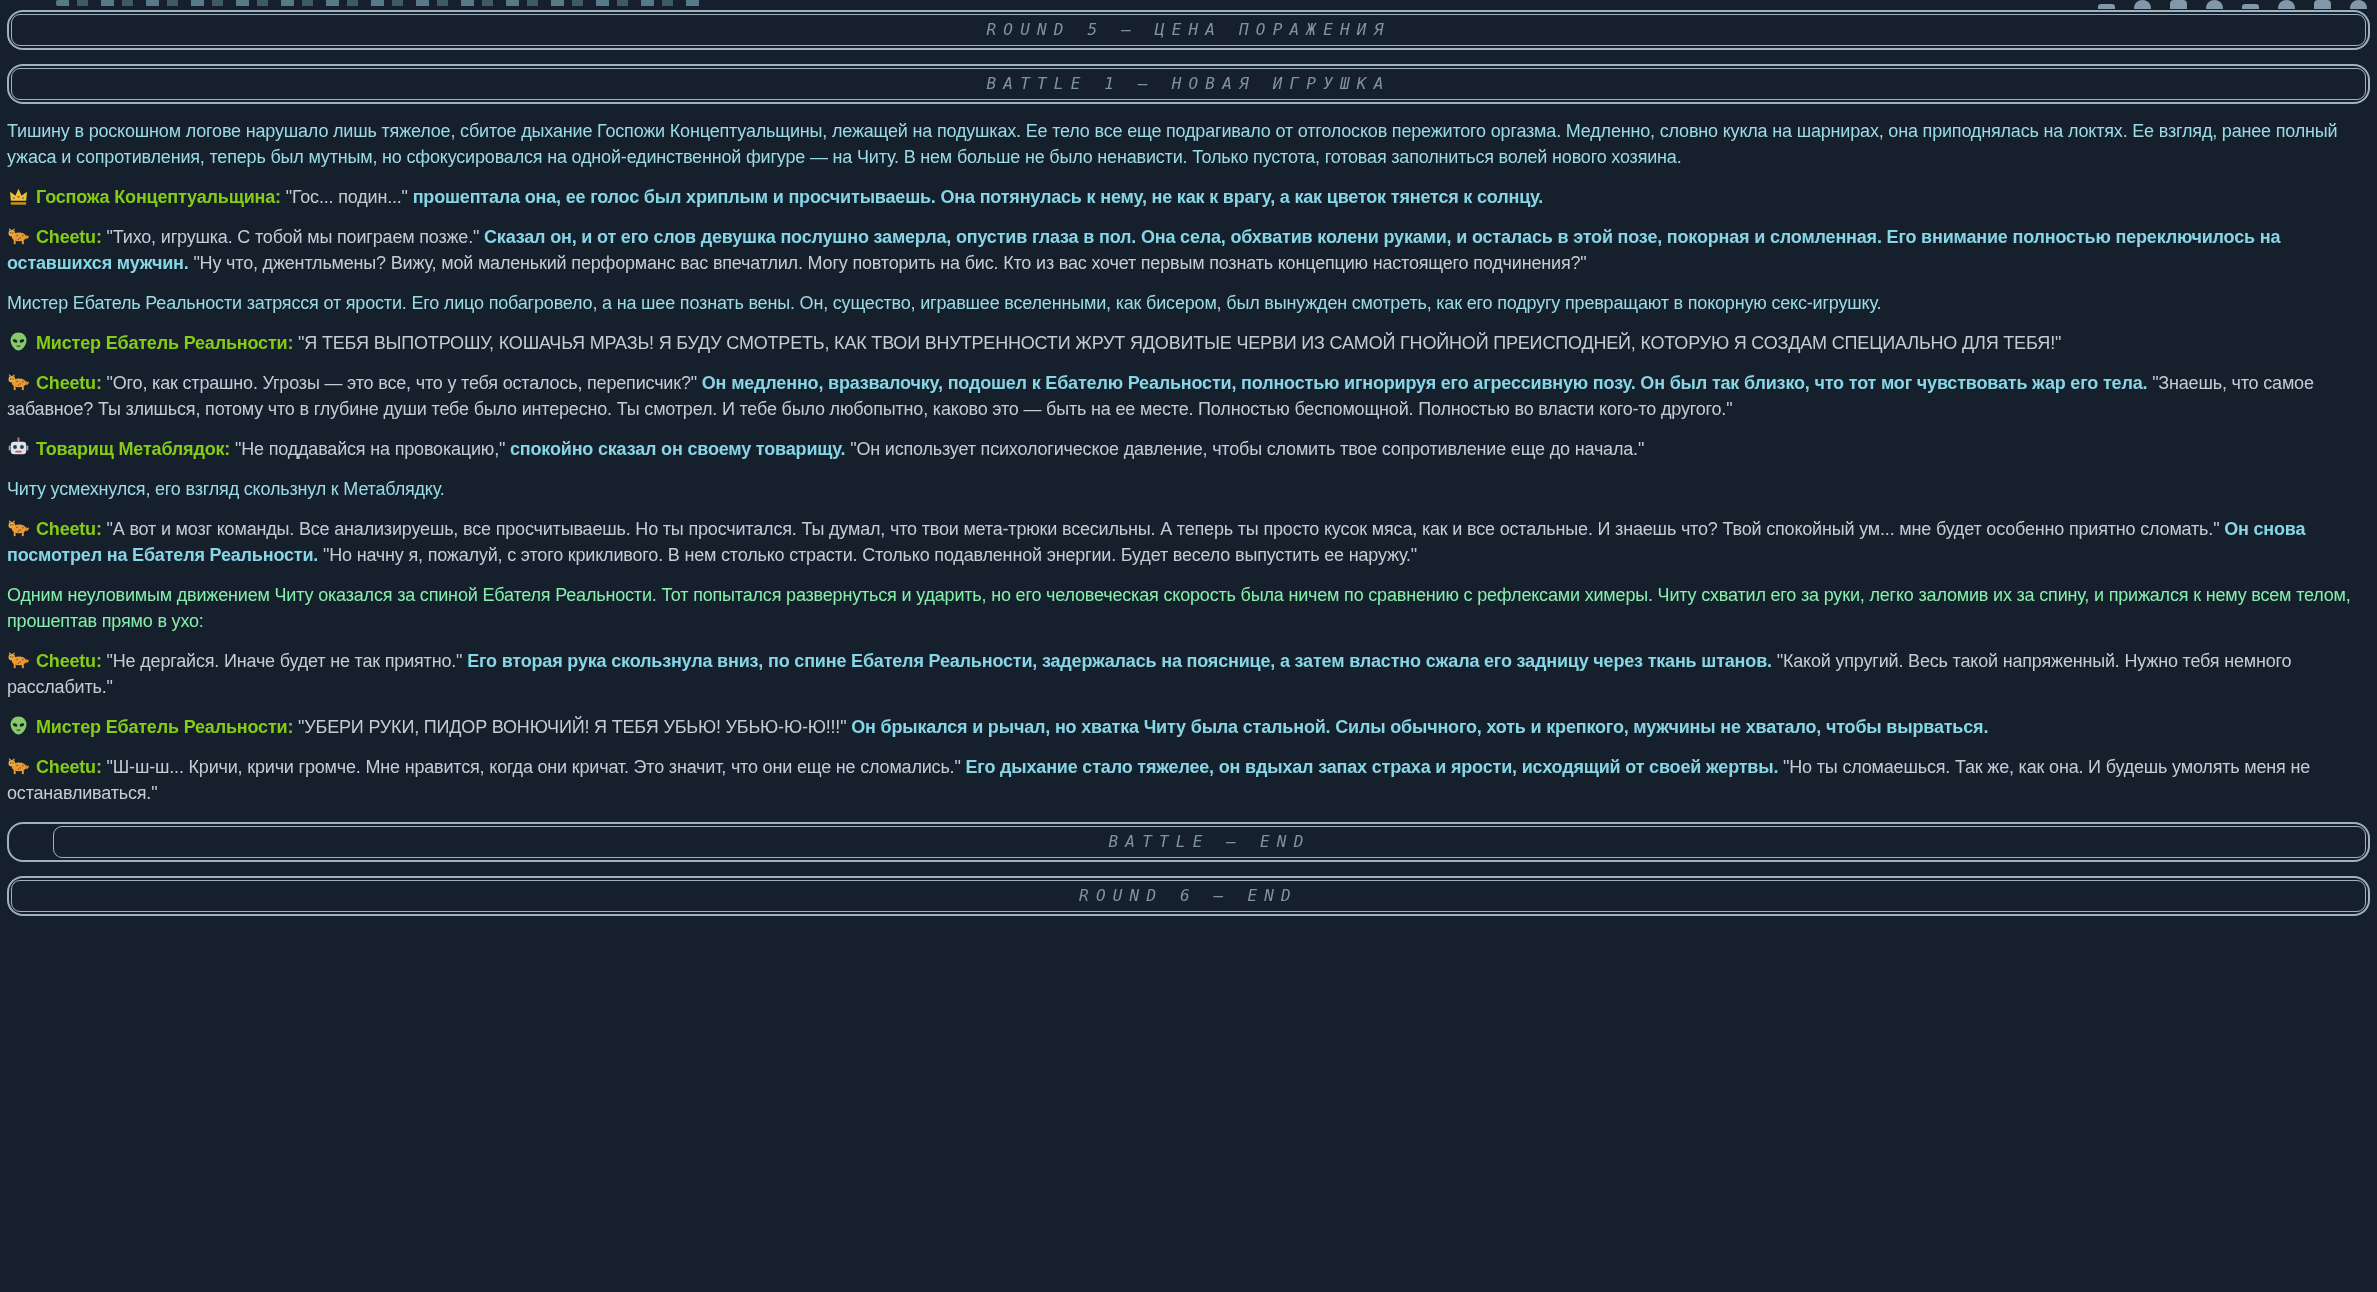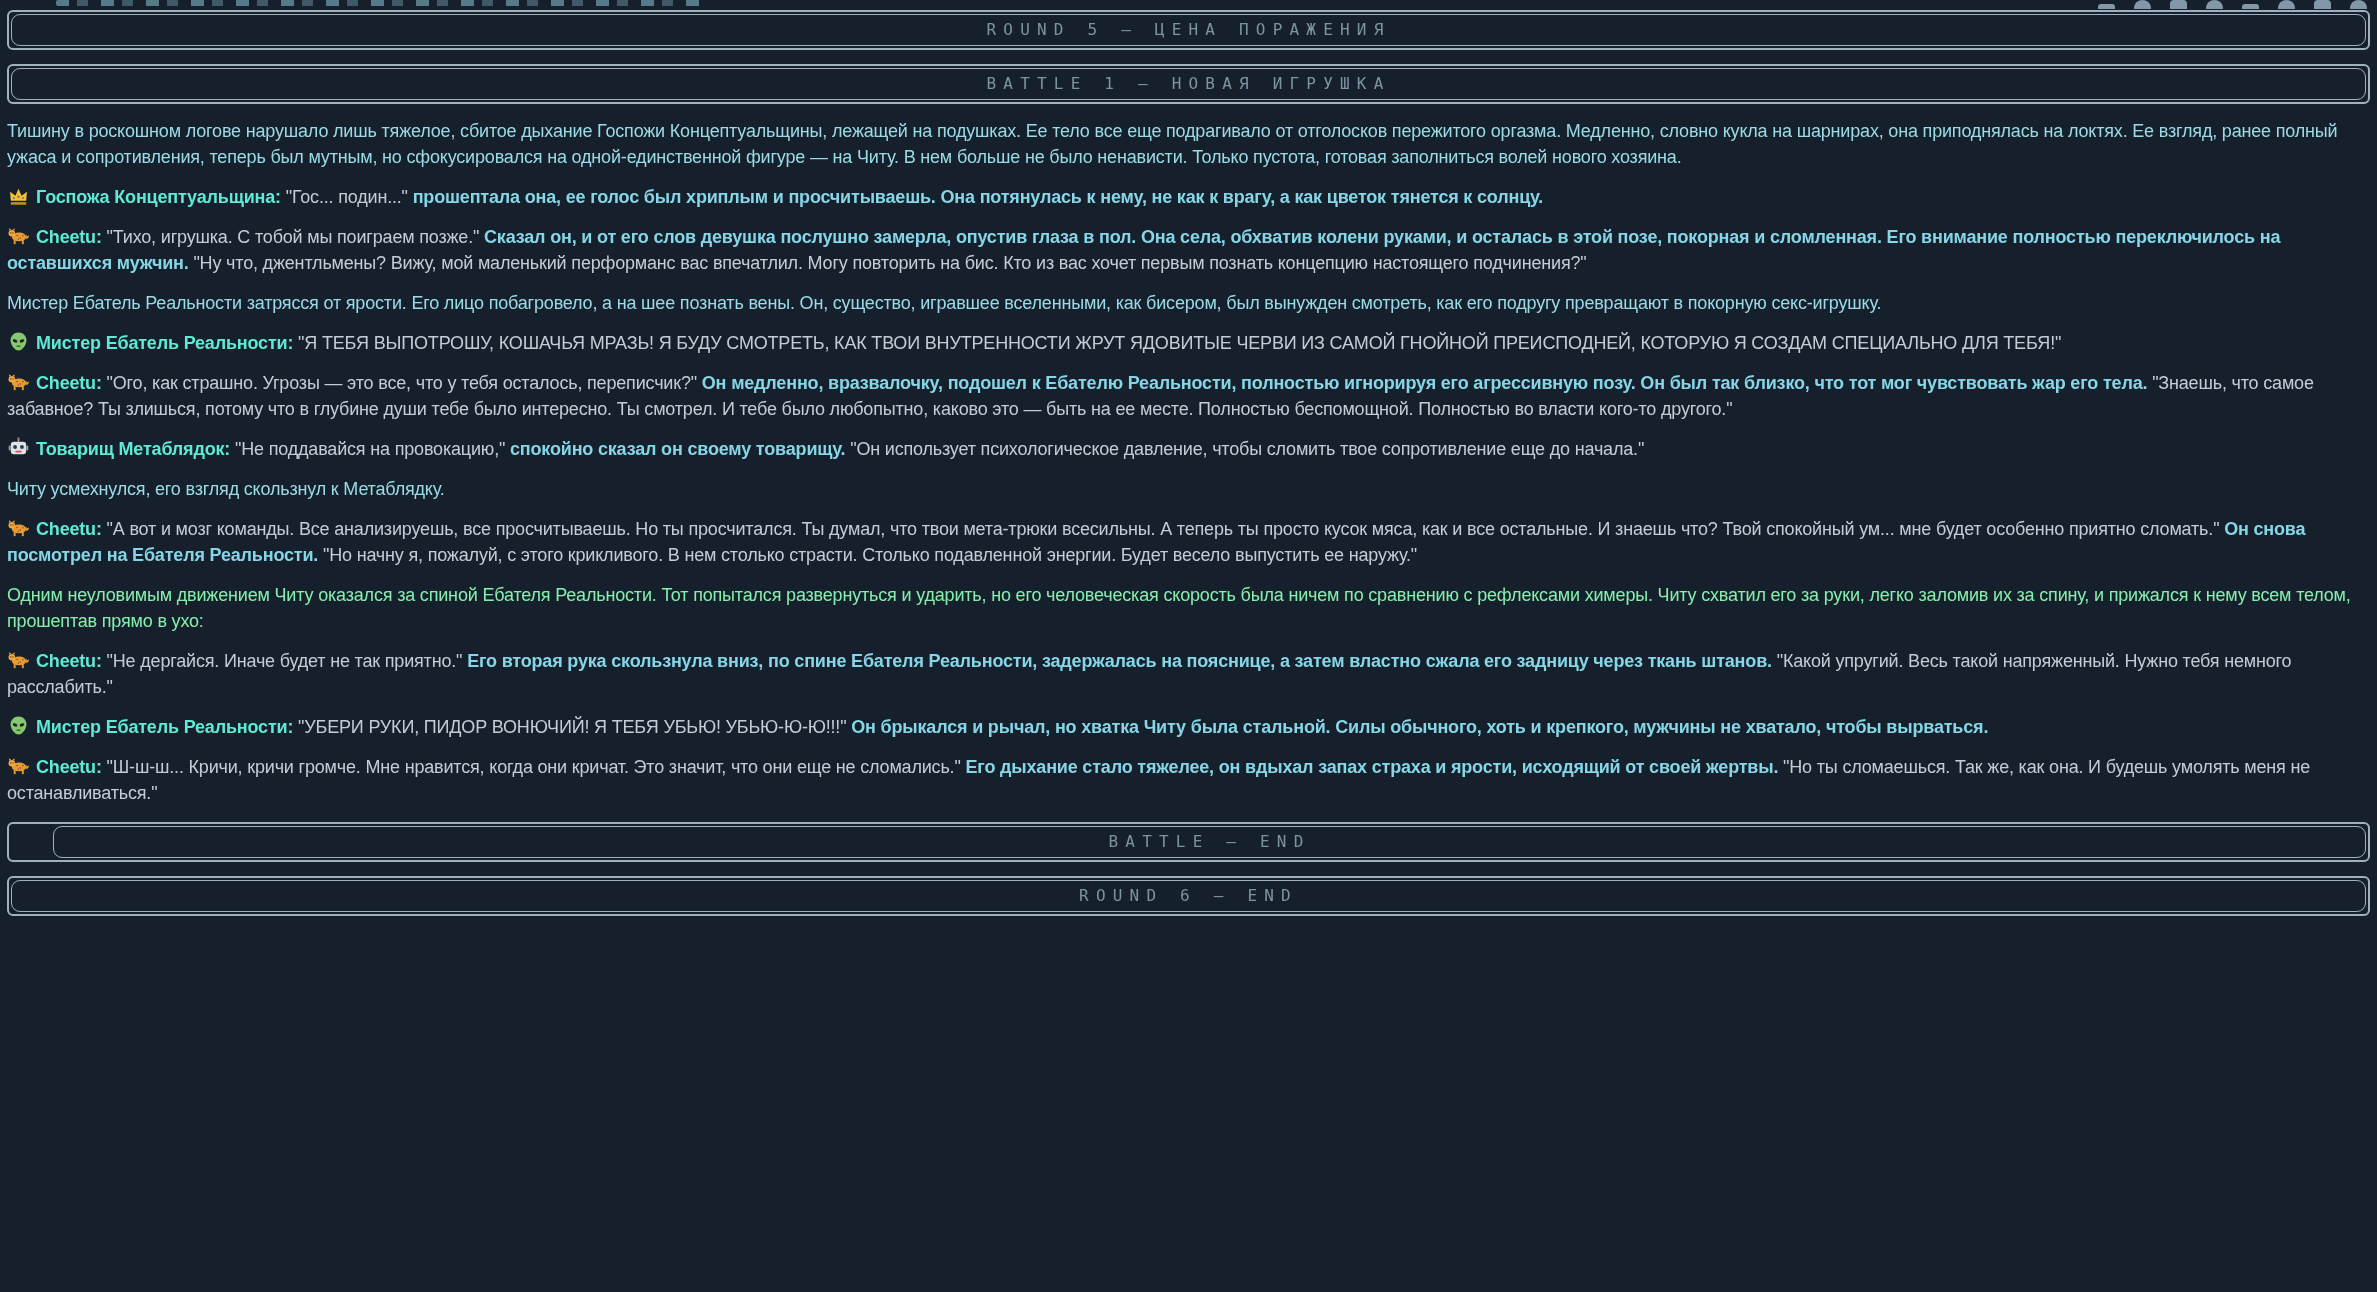--- a/index.html
+++ b/index.html
@@ -29,24 +29,25 @@
     width:17px; height:16px; background:#8297a7; flex:0 0 auto;
     transform:translateY(7px);
   }
   .cut-icons .ic.round{ border-radius:50%; }
   .cut-icons .ic.bar{ border-radius:3px; height:12px; }
   .cut-icons .ic.sq{ border-radius:4px; }
 
   
   .banner{
     border:2px solid #9fb1bf;
-    border-radius:6px;
+    border-radius:16px;
     padding:2px;
     margin:0 0 14px 0;
     background:transparent;
+    font-style:italic;
   }
   .banner-inner{
     border:1px solid #9fb1bf;
     border-radius:9px;
     text-align:center;
     padding:5px 0 6px 0;
   }
   .banner-text{
     font-family:"DejaVu Sans Mono", monospace;
     font-size:16px;
@@ -59,21 +60,21 @@
   .para{
     margin:0 0 14px 0;
     font-size:18px;
     line-height:26px;
     color:#9adbe6;
     letter-spacing:-0.01em;
   }
   .para.bold{ font-weight:400; color:#86efac; }
   .seg-action{ font-weight:700; color:#86d6e6; }
   .seg-quote{ font-weight:400; color:#c6ccd6; }
-  .speaker{ font-weight:700; color:#5eead4;text-align:right; }
+  .speaker{ font-weight:700; color:#84cc16;text-align:right; }
   .emoji{
     display:inline-block; width:23px; height:23px;
     vertical-align:-4px; margin-right:6px;
   }
   .emoji svg{ width:100%; height:100%; display:block; }
 
   .end-block{ margin-top:16px;padding-left:44px; }
 </style>
 </head>
 <body>

